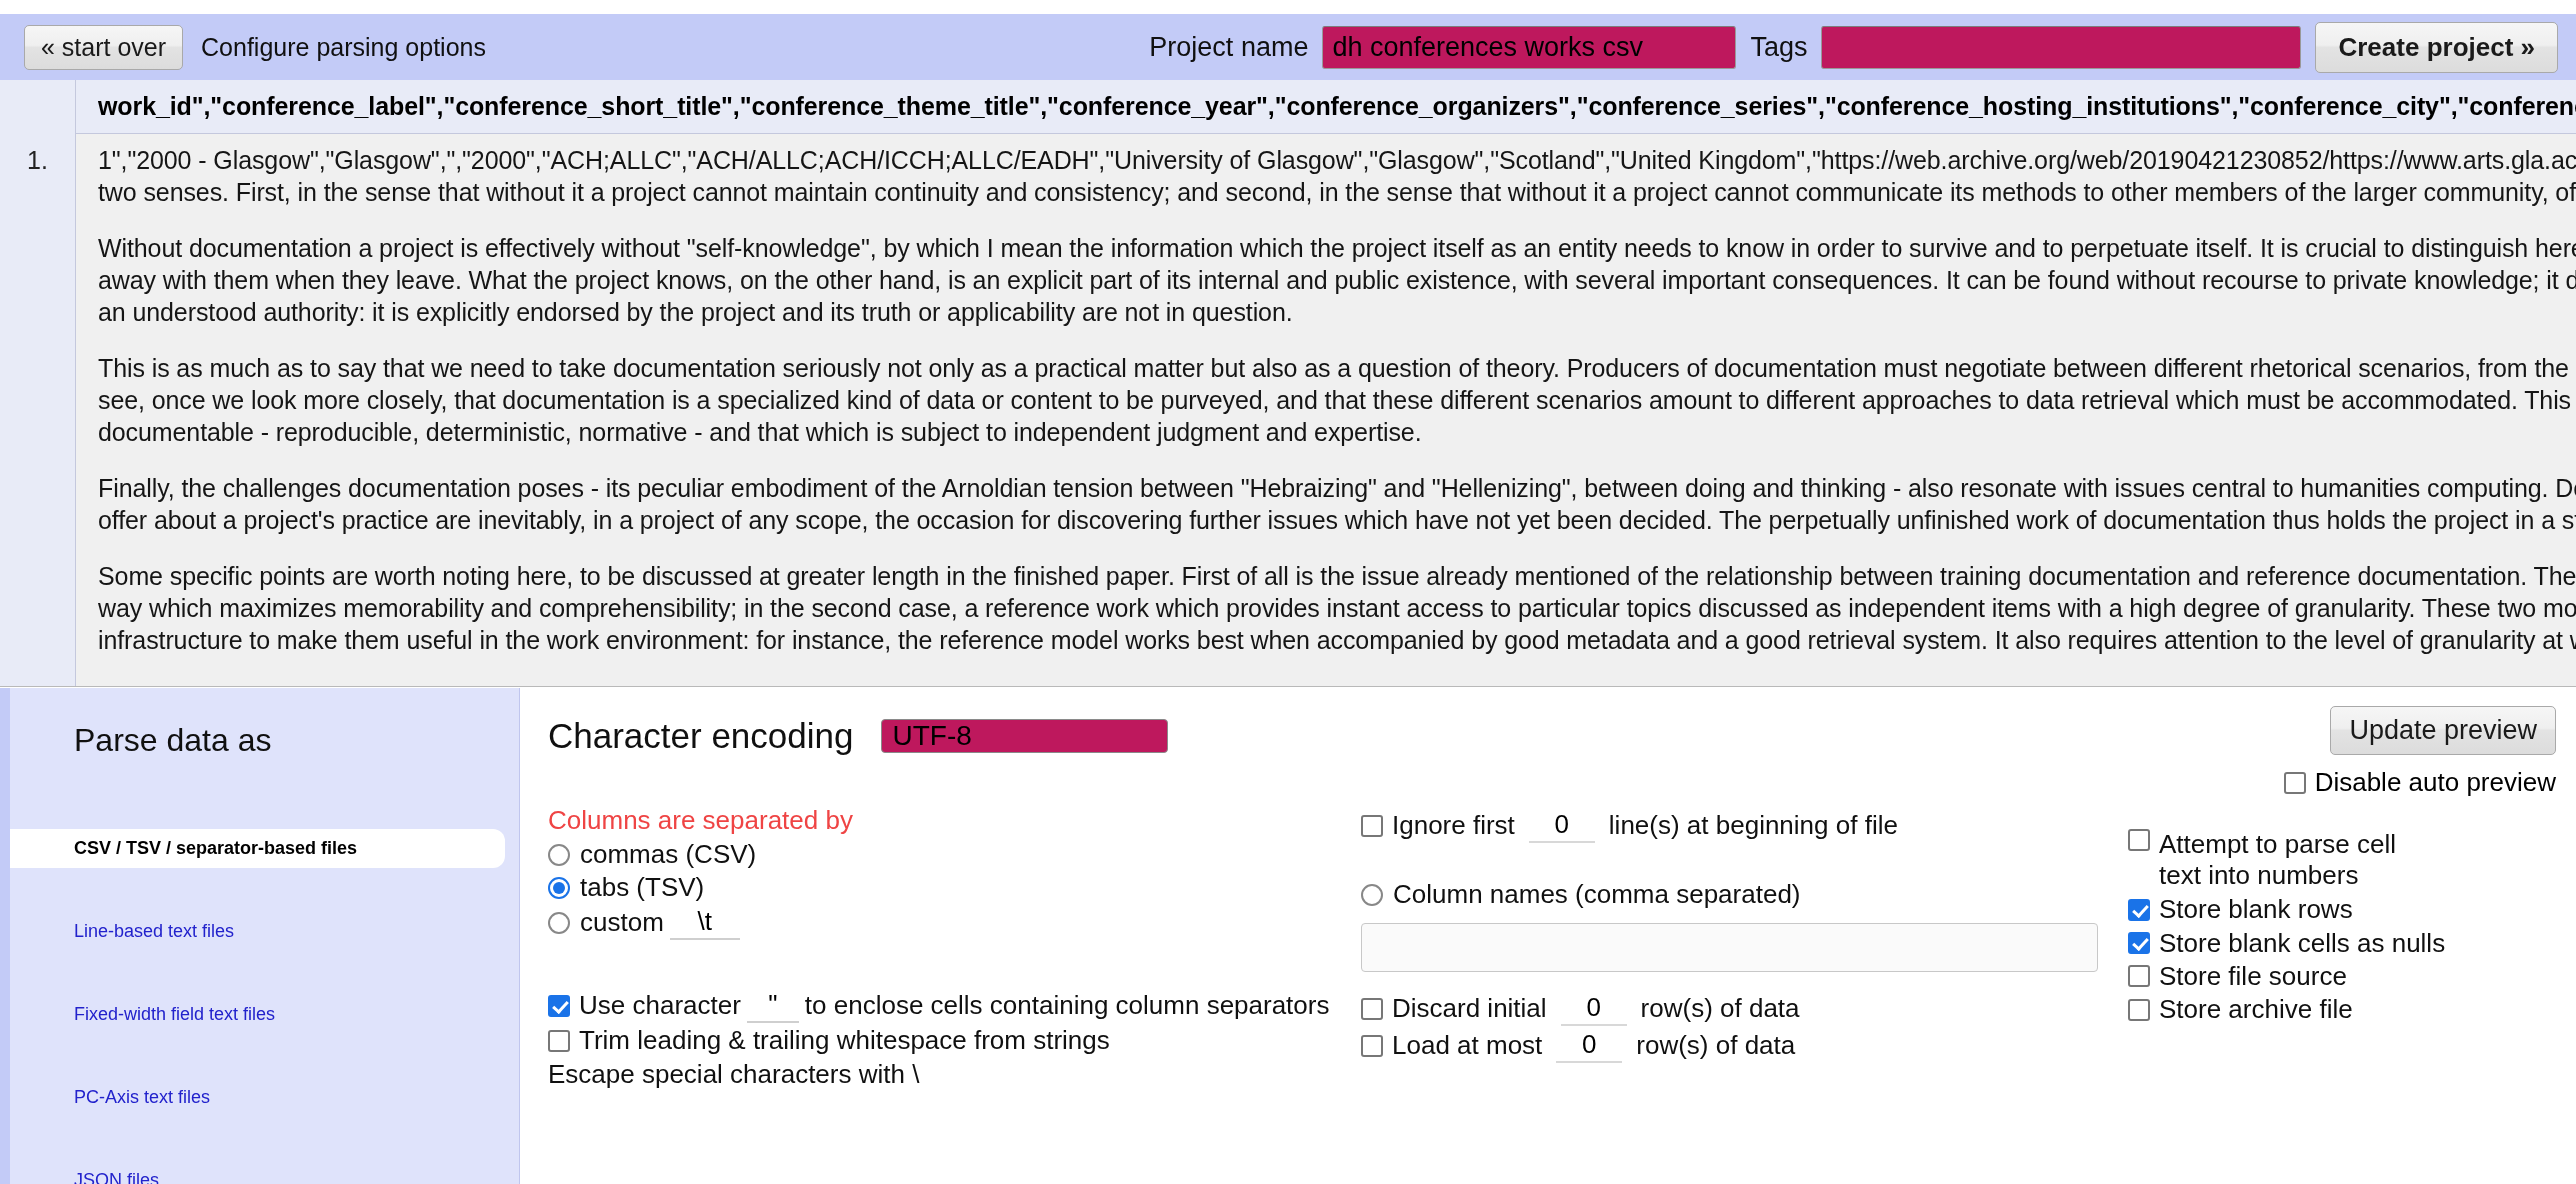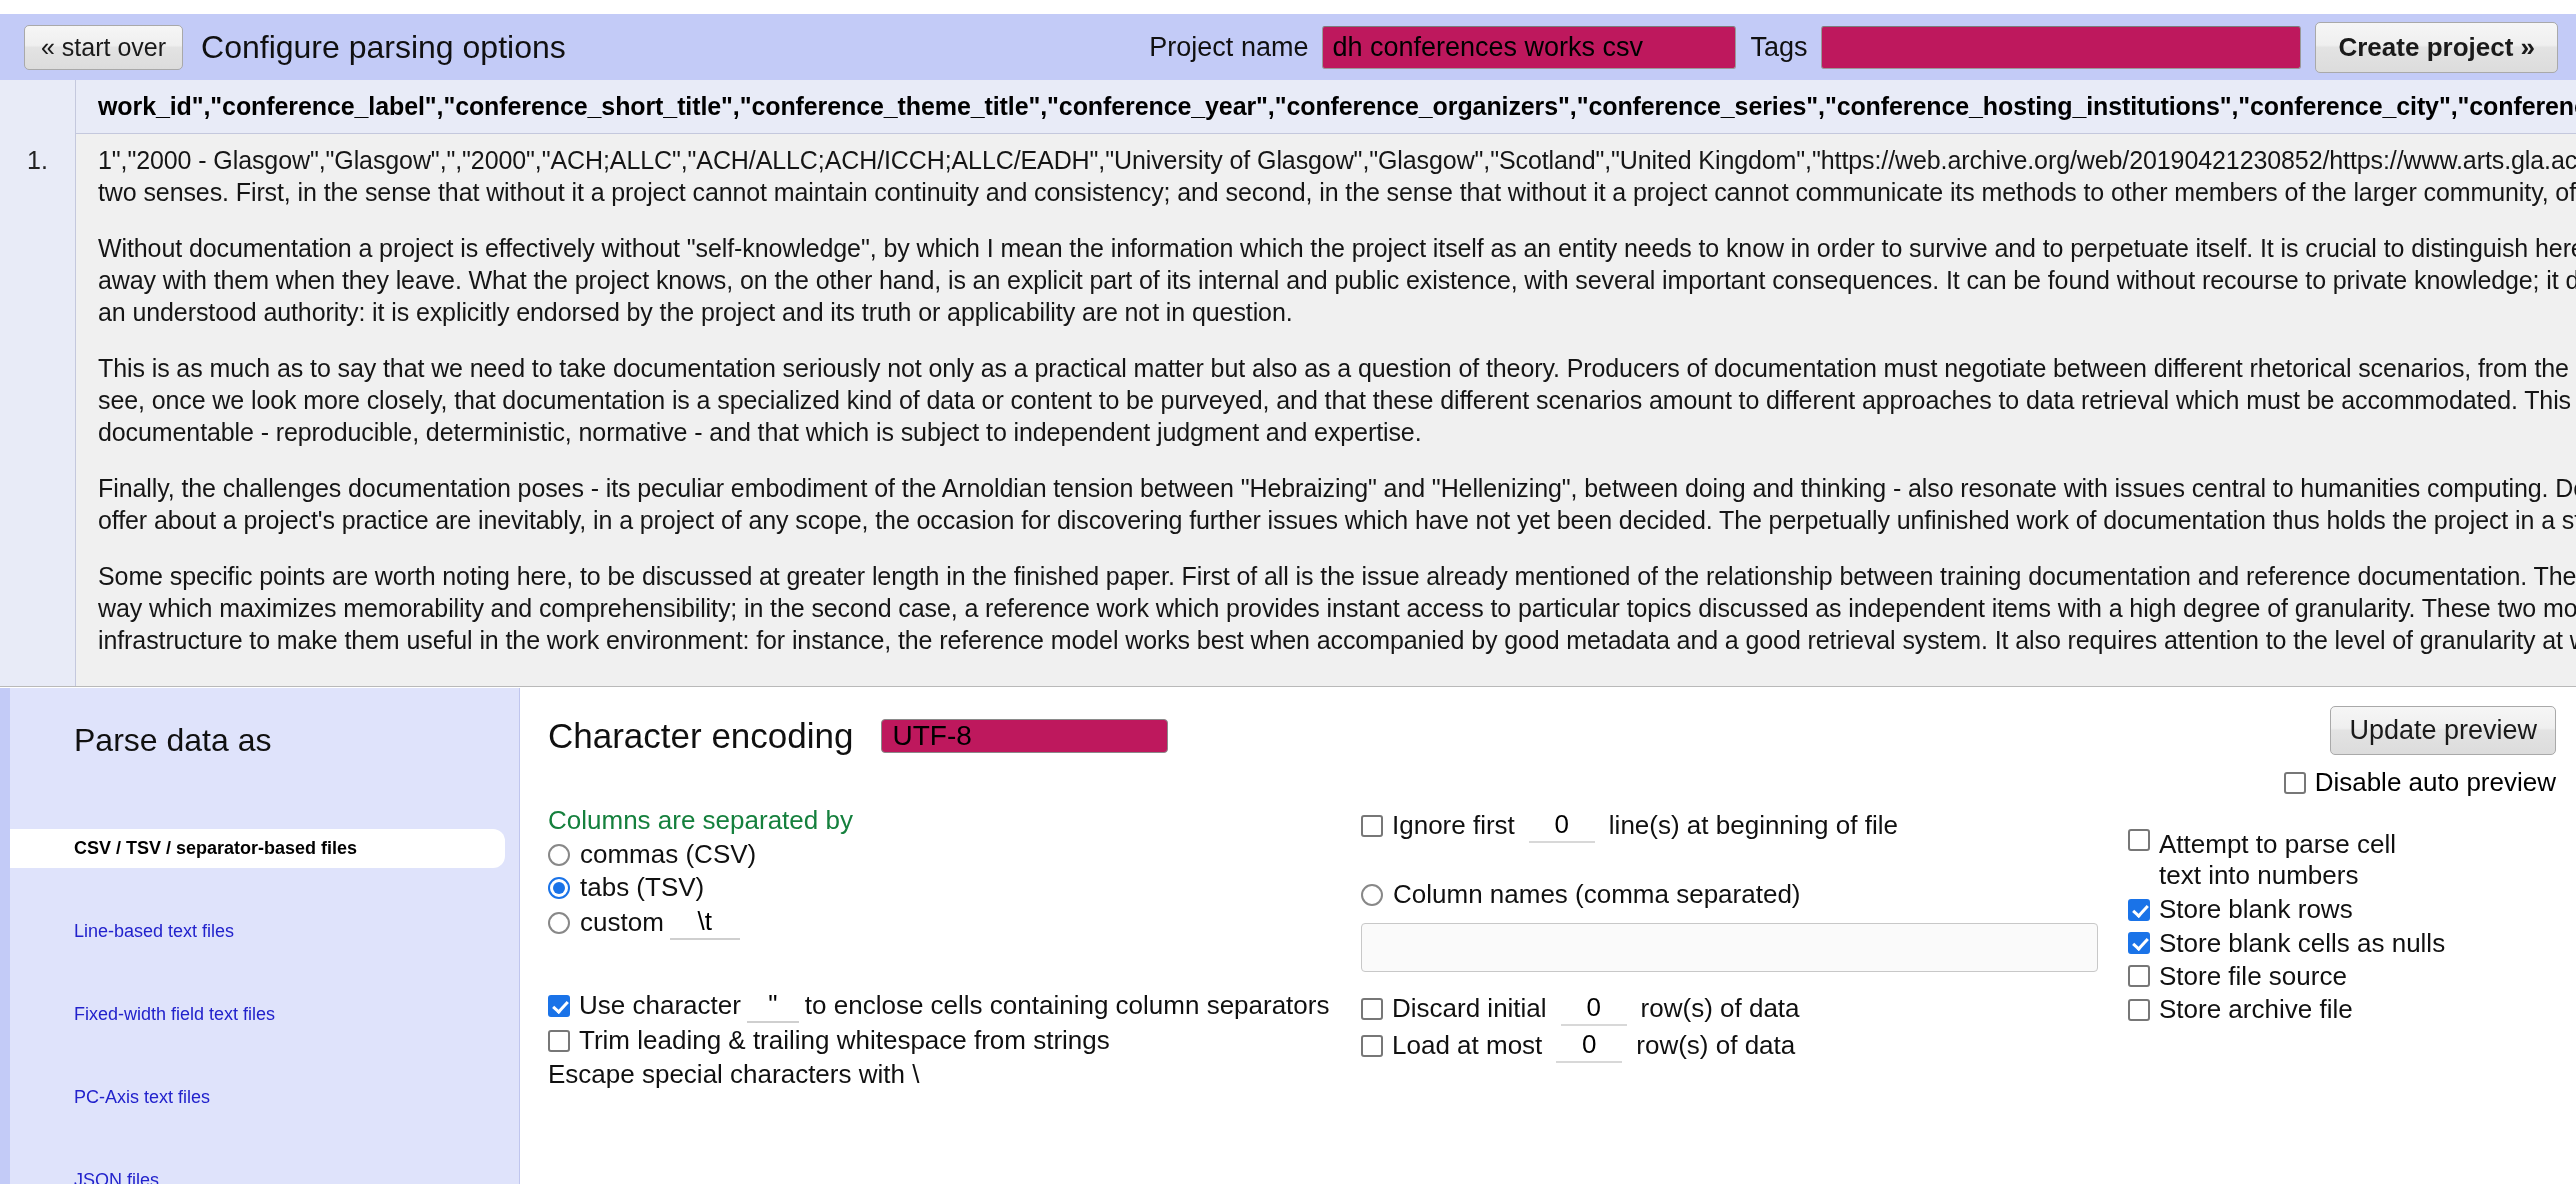--- a/index.html
+++ b/index.html
@@ -27,21 +27,21 @@
     border: 1px solid #a9a9a9;
     border-radius: 5px;
     padding: 7px 16px;
     font-size: 25px;
     color: #1a1a1a;
     cursor: pointer;
     white-space: nowrap;
   }
   .btn-strong { font-weight: bold; }
   .topbar-title {
-    font-size: 32px;
+    font-size: 25px;
     color: #101010;
     margin-left: 18px;
     white-space: nowrap;
   }
   .topbar-right {
     margin-left: auto;
     display: flex;
     align-items: center;
     gap: 14px;
   }
@@ -181,21 +181,21 @@
     padding: 0 10px;
     border: 1px solid #8a8a8a;
     border-radius: 4px;
   }
 
   .col-a { position: absolute; left: 28px; top: 117px; width: 498px; }
   .col-b { position: absolute; left: 841px; top: 117px; width: 557px; }
 
   .opt-label {
     font-size: 26px;
-    color: #15803d;
+    color: #ef4444;
     white-space: nowrap;
     margin-bottom: 2px;
   }
   .opt-line {
     display: flex;
     align-items: center;
     font-size: 26px;
     color: #101010;
     white-space: nowrap;
     padding: 3px 0;

